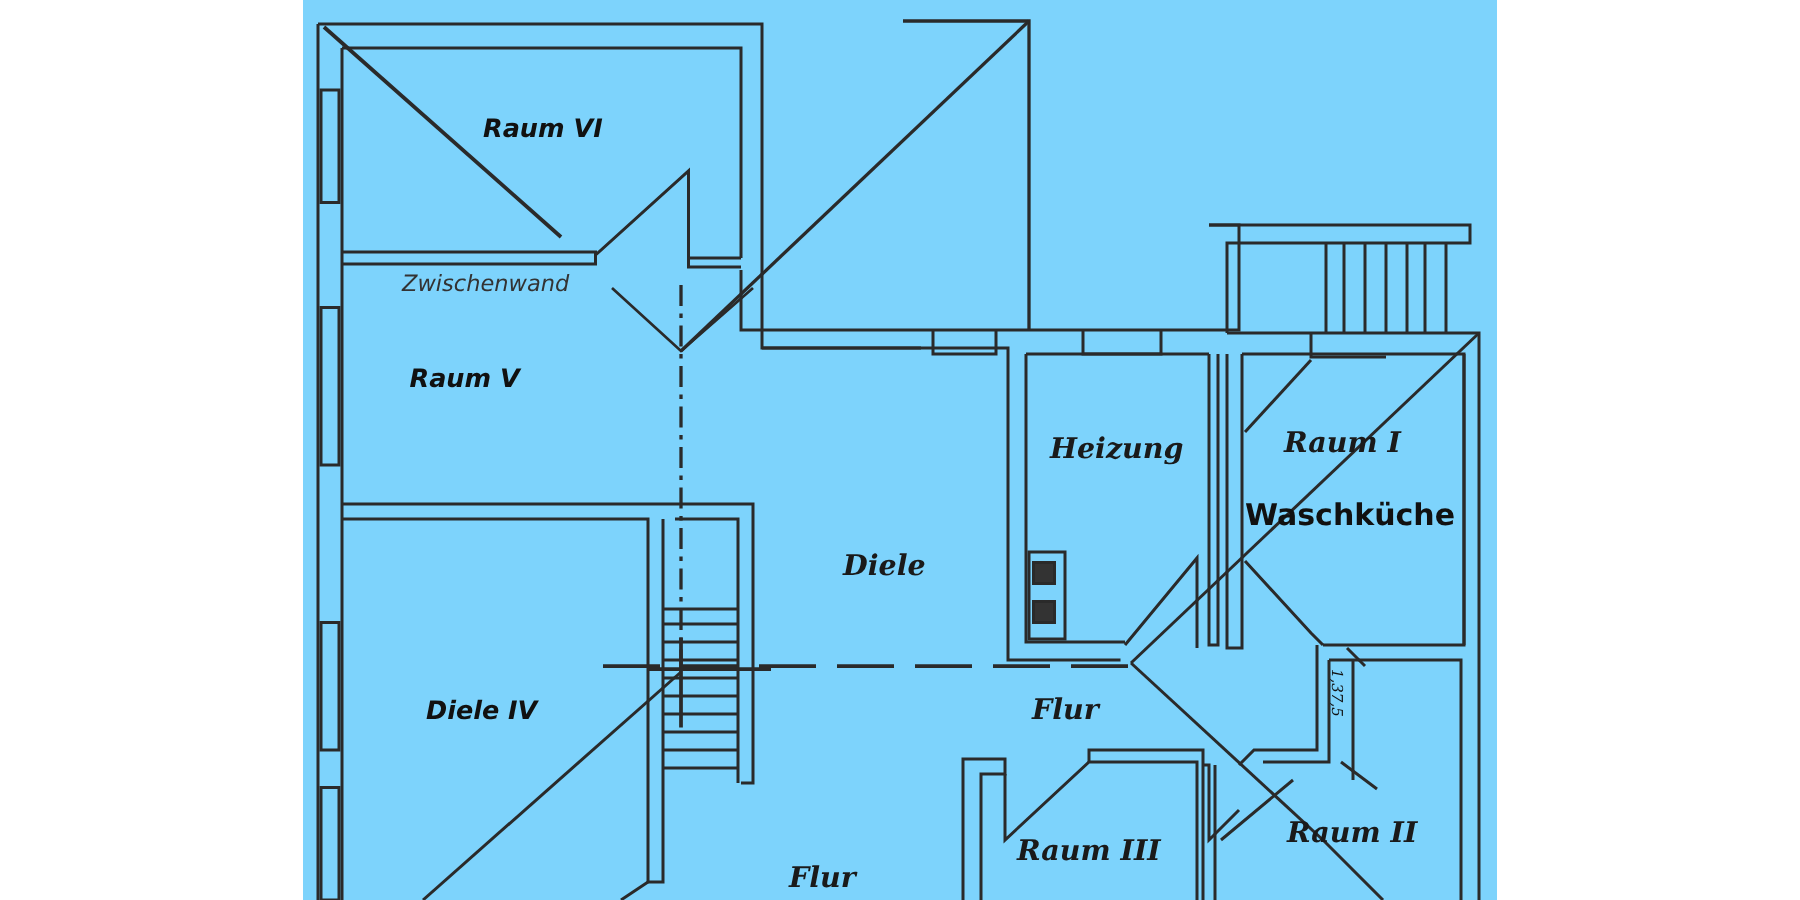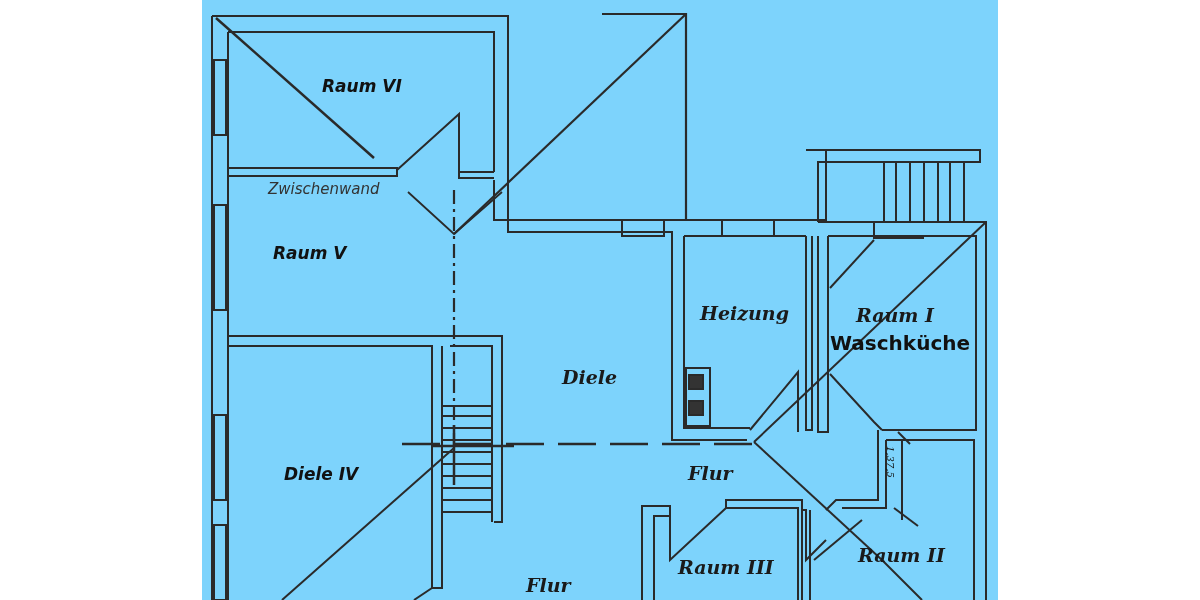--- a/index.html
+++ b/index.html
@@ -132,21 +132,21 @@
 
       <path d="M612 560 L660 520"></path>
     </g>
   </svg>
 
   <span class="label typed" style="left:120px;top:76px;">Raum VI</span>
   <span class="label small" style="left:66px;top:180px;">Zwischenwand</span>
   <span class="label typed" style="left:71px;top:243px;">Raum V</span>
   <span class="label typed" style="left:82px;top:464px;">Diele IV</span>
   <span class="label hand" style="left:360px;top:366px;">Diele</span>
-  <span class="label hand" style="left:498px;top:302px;">Heizung</span>
-  <span class="label hand" style="left:654px;top:304px;">Raum I</span>
+  <span class="label hand" style="left:498px;top:288px;">Heizung</span>
+  <span class="label hand" style="left:654px;top:284px;">Raum I</span>
   <span class="label plain-bold" style="left:628px;top:331px;">Waschküche</span>
   <span class="label hand" style="left:486px;top:462px;">Flur</span>
   <span class="label hand" style="left:324px;top:574px;">Flur</span>
   <span class="label hand" style="left:476px;top:556px;">Raum III</span>
   <span class="label hand" style="left:656px;top:544px;">Raum II</span>
   <span class="label dim" style="left:694px;top:446px;">1,37,5</span>
 </div>
 
 </body></html>

